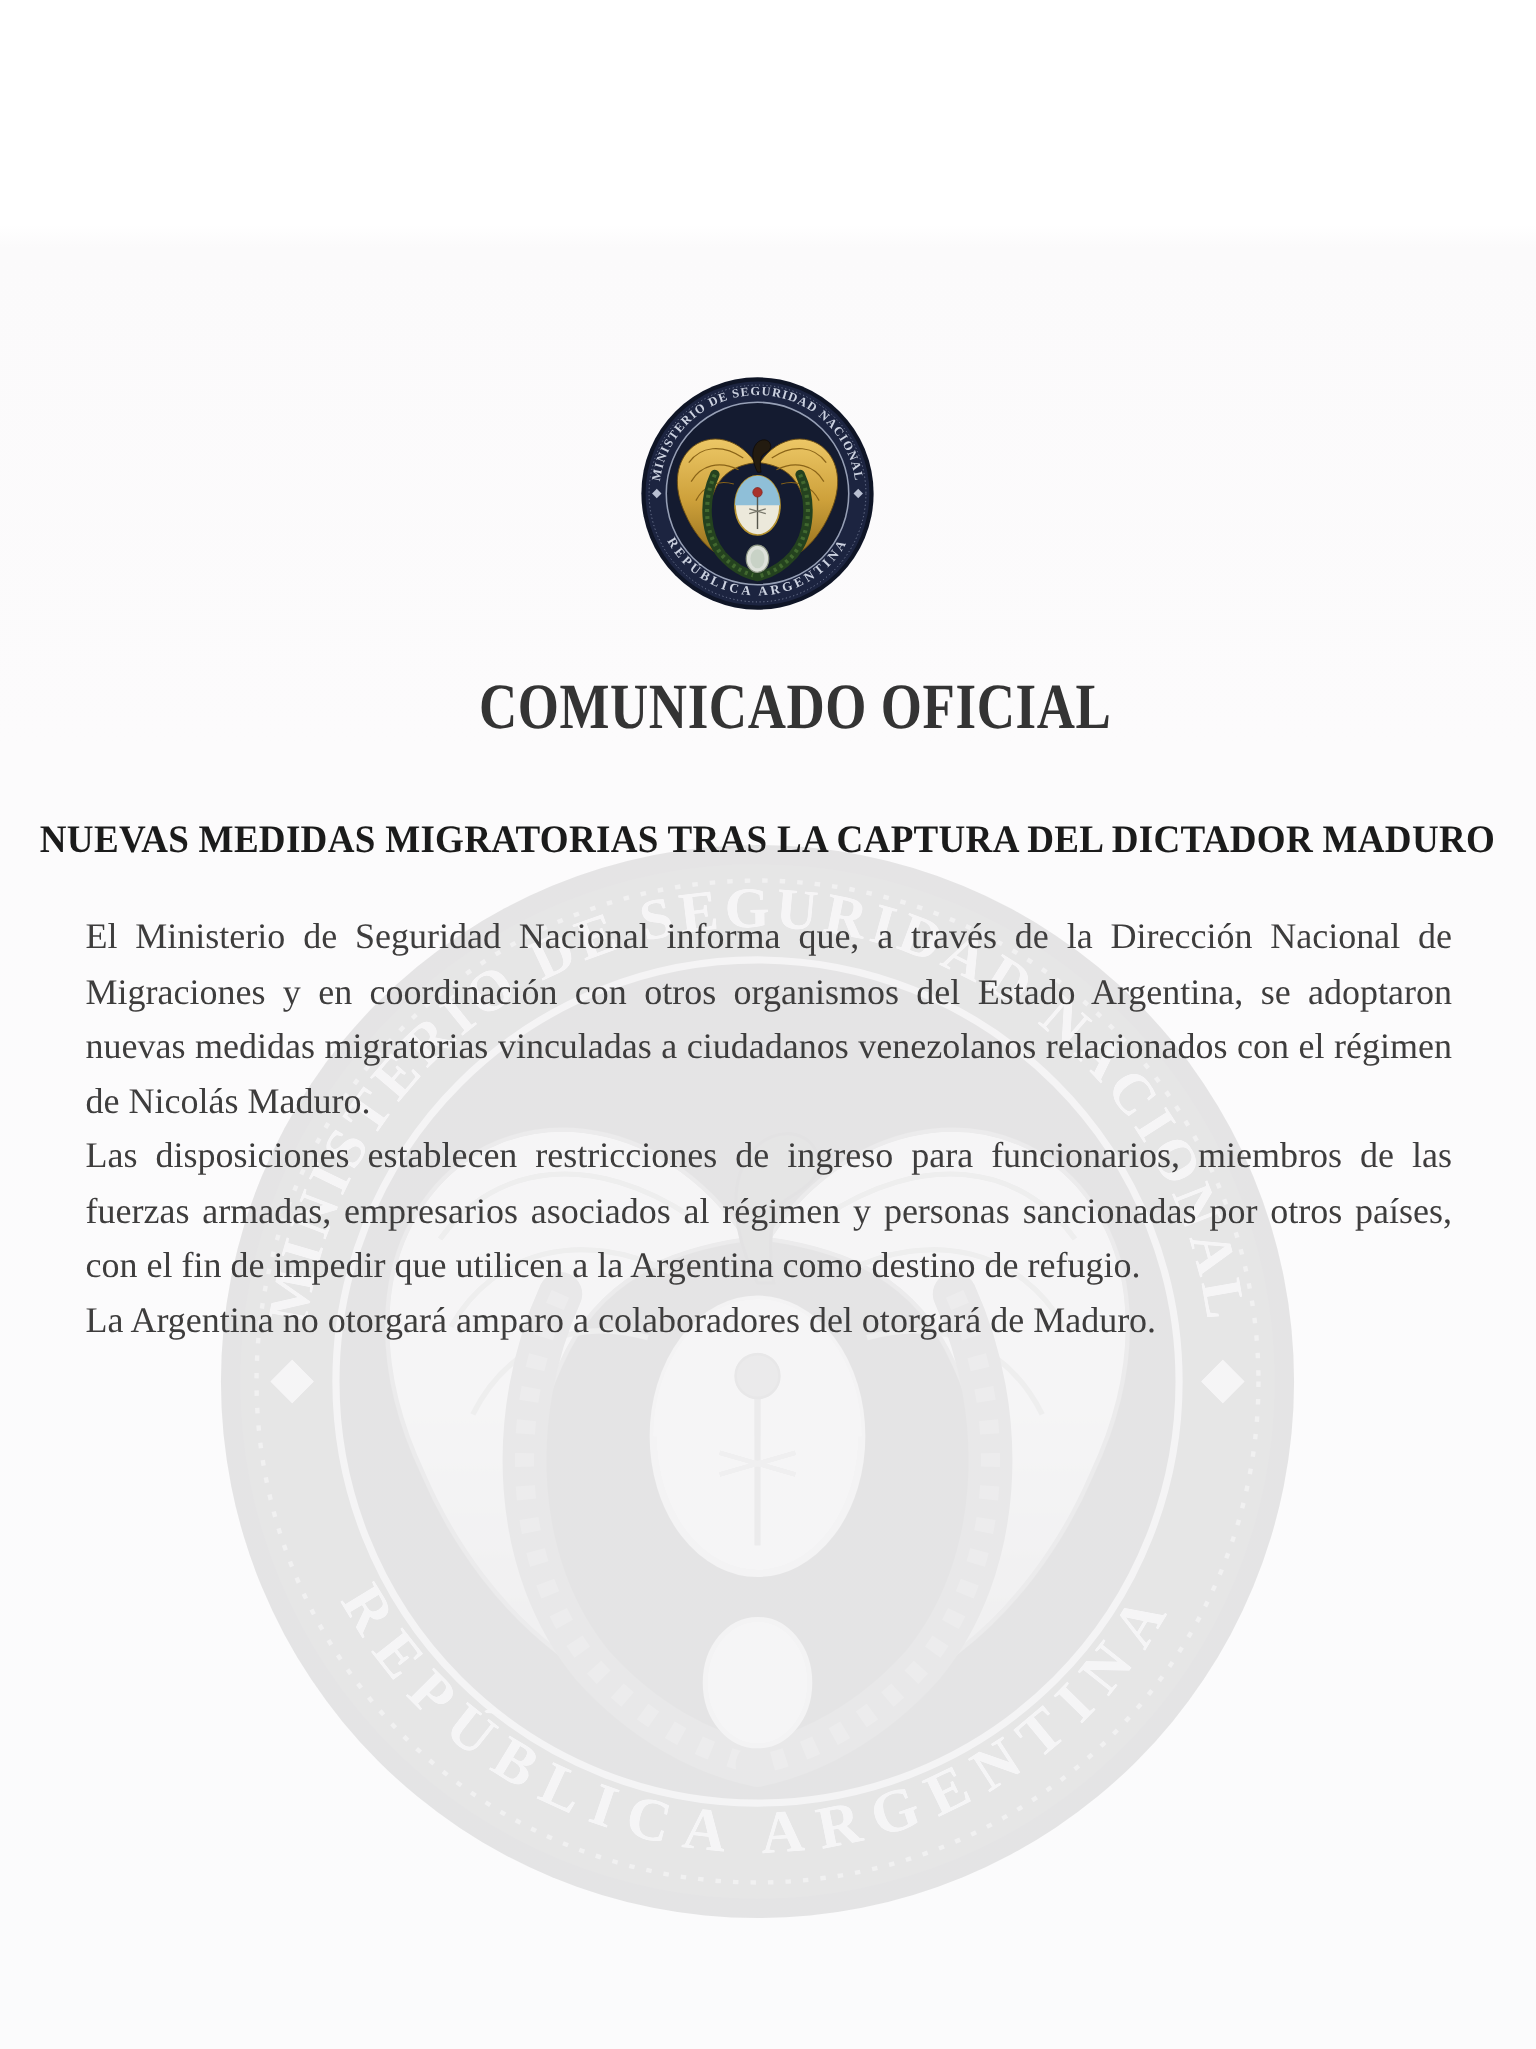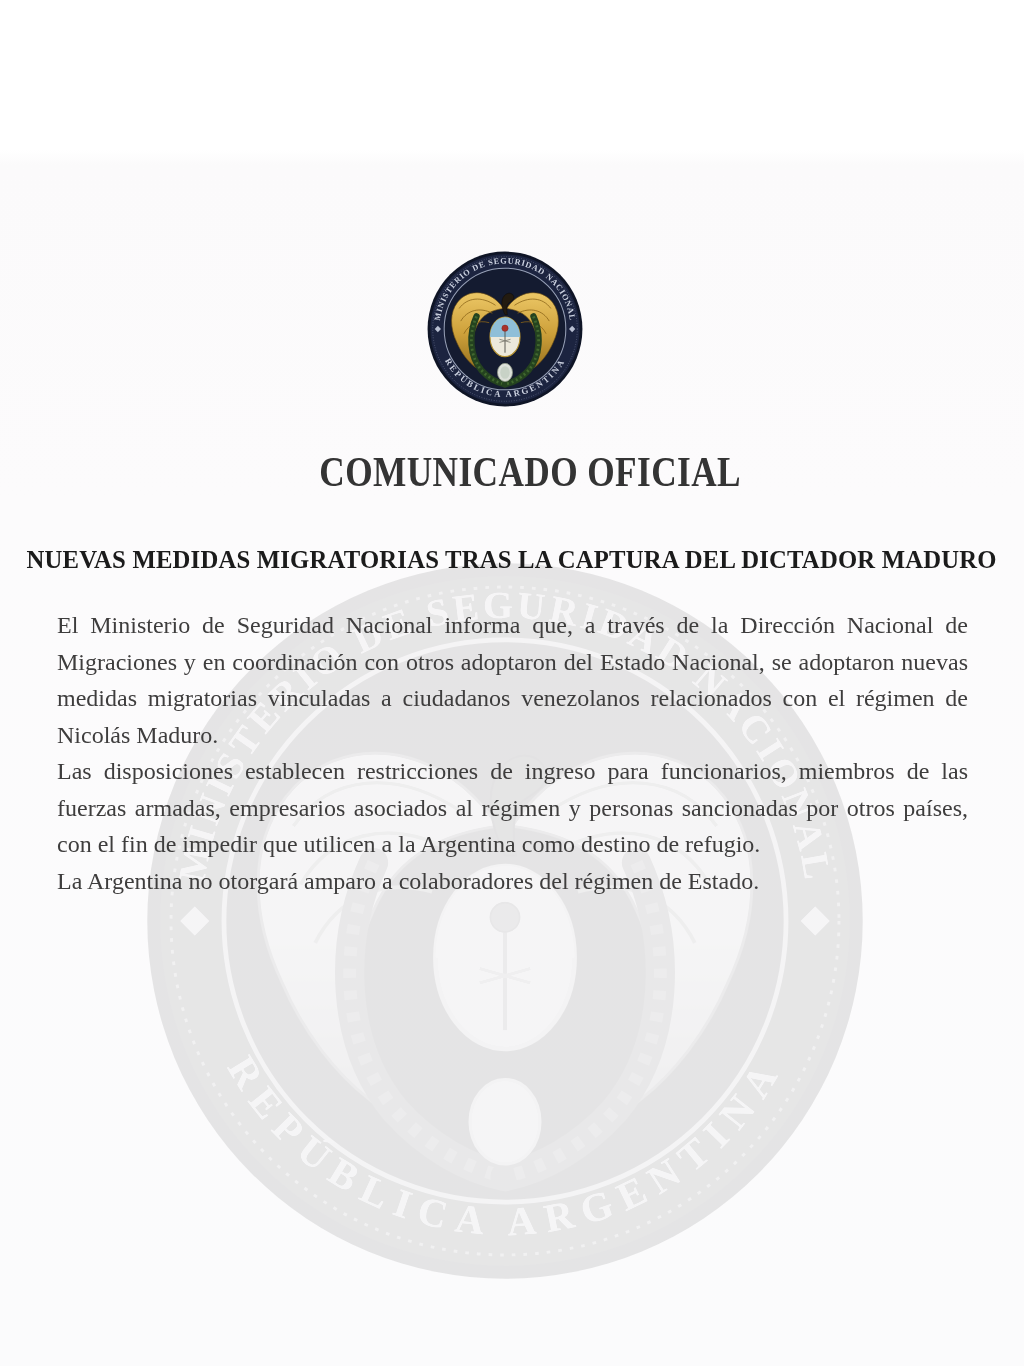--- a/index.html
+++ b/index.html
@@ -114,18 +114,18 @@
 
   <svg class="seal" viewBox="0 0 200 200" role="img">
     <use href="#sealSym"></use>
   </svg>
 
   <h1 class="title"><span class="squeeze">COMUNICADO OFICIAL</span></h1>
 
   <h2 class="headline"><span class="squeeze">NUEVAS MEDIDAS MIGRATORIAS TRAS LA CAPTURA DEL DICTADOR MADURO</span></h2>
 
   <div class="doc-text">
-    <p>El Ministerio de Seguridad Nacional informa que, a través de la Dirección Nacional de Migraciones y en coordinación con otros adoptaron del Estado Nacional, se adoptaron nuevas medidas migratorias vinculadas a ciudadanos venezolanos relacionados con el régimen de Nicolás Maduro.</p>
+    <p>El Ministerio de Seguridad Nacional informa que, a través de la Dirección Nacional de Migraciones y en coordinación con otros organismos del Estado Argentina, se adoptaron nuevas medidas migratorias vinculadas a ciudadanos venezolanos relacionados con el régimen de Nicolás Maduro.</p>
     <p>Las disposiciones establecen restricciones de ingreso para funcionarios, miembros de las fuerzas armadas, empresarios asociados al régimen y personas sancionadas por otros países, con el fin de impedir que utilicen a la Argentina como destino de refugio.</p>
-    <p>La Argentina no otorgará amparo a colaboradores del régimen de Estado.</p>
+    <p>La Argentina no otorgará amparo a colaboradores del otorgará de Maduro.</p>
   </div>
 
 </div>
 
 </body></html>

